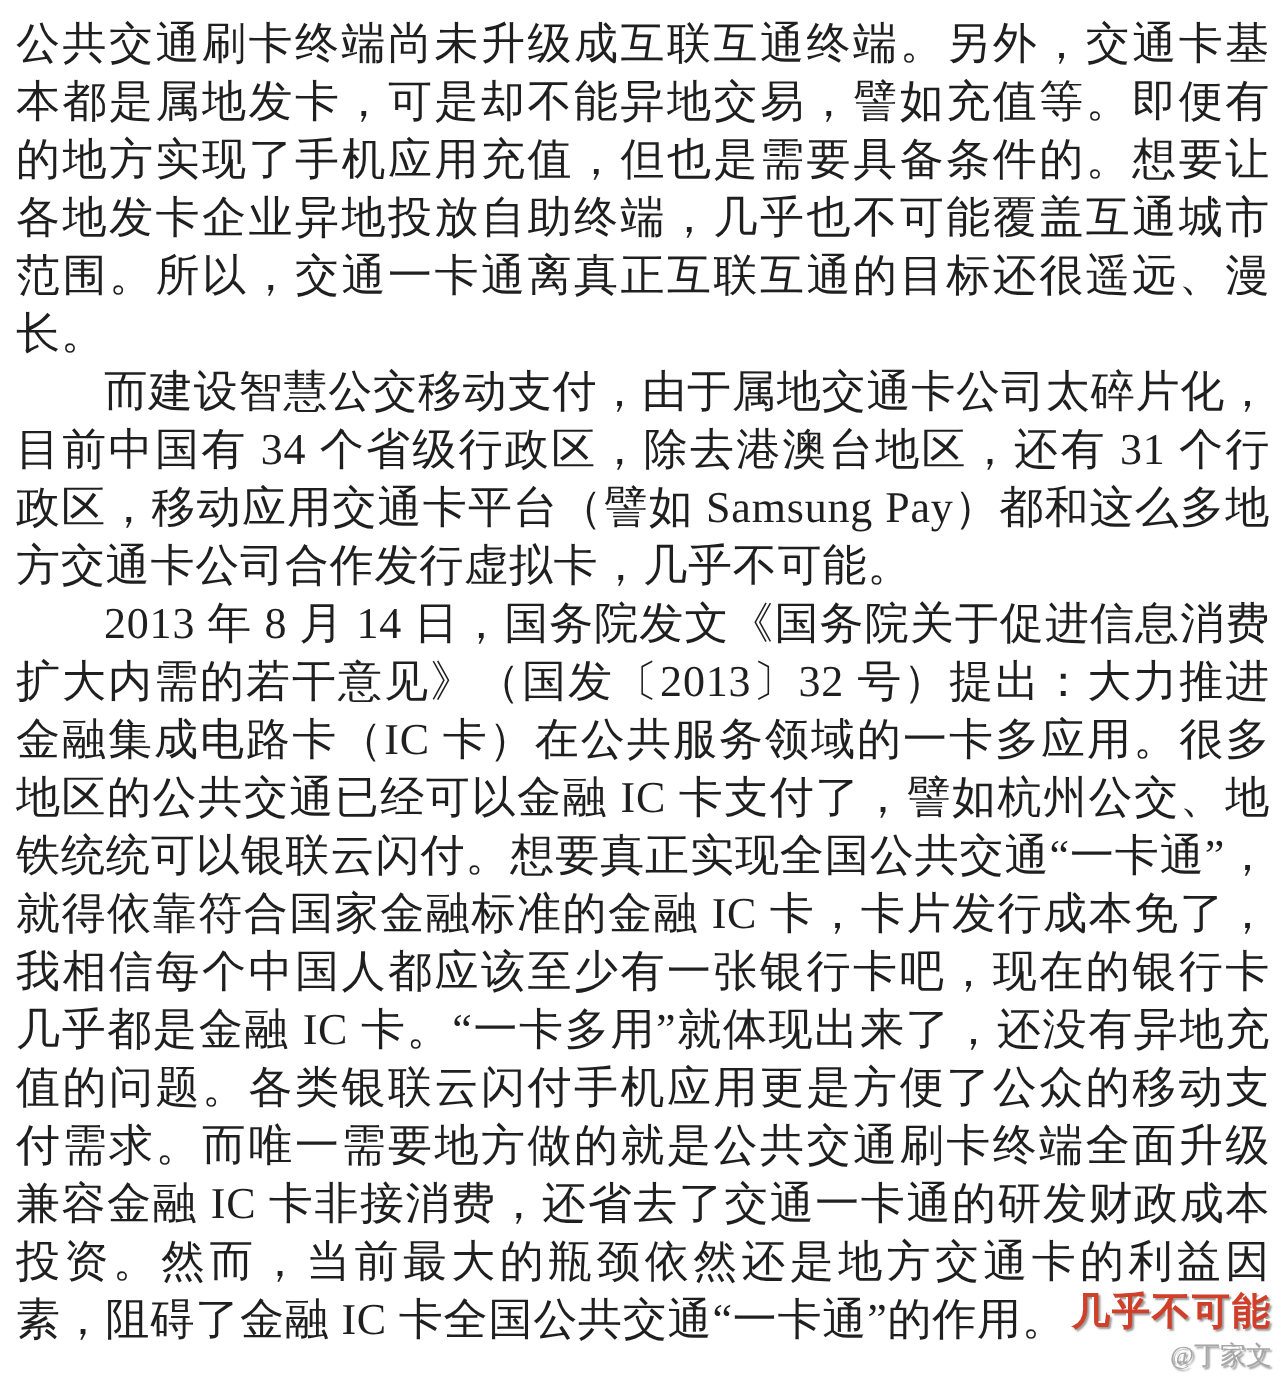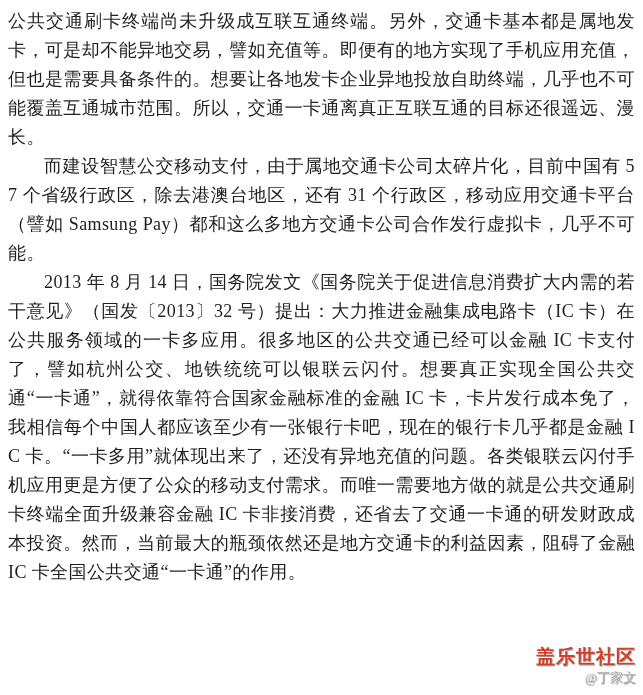--- a/index.html
+++ b/index.html
@@ -14,21 +14,21 @@
     background: #ffffff;
     overflow: hidden;
     font-family: "Liberation Serif", "DejaVu Serif", serif;
   }
   .article-body {
     padding: 7px 8px 0 8px;
   }
   p.para {
     margin: 0;
     padding: 0;
-    font-size: 18px;
+    font-size: 22px;
     line-height: 29px;
     color: #1f1f1f;
     text-align: justify;
     letter-spacing: 0.4px;
     word-break: break-all;
   }
   p.para.indent {
     text-indent: 2em;
   }
   .watermark {
@@ -51,20 +51,20 @@
     color: #a6a6a6;
     text-shadow: -1px -1px 0 #ffffff, 1px 1px 1px #8f8f8f;
   }
 </style>
 </head>
 <body>
 
 <div class="page">
   <div class="article-body" id="article-body">
       <p class="para">公共交通刷卡终端尚未升级成互联互通终端。另外，交通卡基本都是属地发卡，可是却不能异地交易，譬如充值等。即便有的地方实现了手机应用充值，但也是需要具备条件的。想要让各地发卡企业异地投放自助终端，几乎也不可能覆盖互通城市范围。所以，交通一卡通离真正互联互通的目标还很遥远、漫长。</p>
-      <p class="para indent">而建设智慧公交移动支付，由于属地交通卡公司太碎片化，目前中国有 57 个省级行政区，除去港澳台地区，还有 31 个行政区，移动应用交通卡平台（譬如 Samsung Pay）都和这么多地方交通卡公司合作发行虚拟卡，几乎不可能。</p>
+      <p class="para indent">而建设智慧公交移动支付，由于属地交通卡公司太碎片化，目前中国有 34 个省级行政区，除去港澳台地区，还有 31 个行政区，移动应用交通卡平台（譬如 Samsung Pay）都和这么多地方交通卡公司合作发行虚拟卡，几乎不可能。</p>
       <p class="para indent">2013 年 8 月 14 日，国务院发文《国务院关于促进信息消费扩大内需的若干意见》（国发〔2013〕32 号）提出：大力推进金融集成电路卡（IC 卡）在公共服务领域的一卡多应用。很多地区的公共交通已经可以金融 IC 卡支付了，譬如杭州公交、地铁统统可以银联云闪付。想要真正实现全国公共交通“一卡通”，就得依靠符合国家金融标准的金融 IC 卡，卡片发行成本免了，我相信每个中国人都应该至少有一张银行卡吧，现在的银行卡几乎都是金融 IC 卡。“一卡多用”就体现出来了，还没有异地充值的问题。各类银联云闪付手机应用更是方便了公众的移动支付需求。而唯一需要地方做的就是公共交通刷卡终端全面升级兼容金融 IC 卡非接消费，还省去了交通一卡通的研发财政成本投资。然而，当前最大的瓶颈依然还是地方交通卡的利益因素，阻碍了金融 IC 卡全国公共交通“一卡通”的作用。</p>
     </div>
   <div class="watermark">
-    <div class="wm-community">盖乐世社区</div>
+    <div class="wm-community">几乎不可能</div>
     <div class="wm-author">@丁家文</div>
   </div>
 </div>
 
 </body></html>

